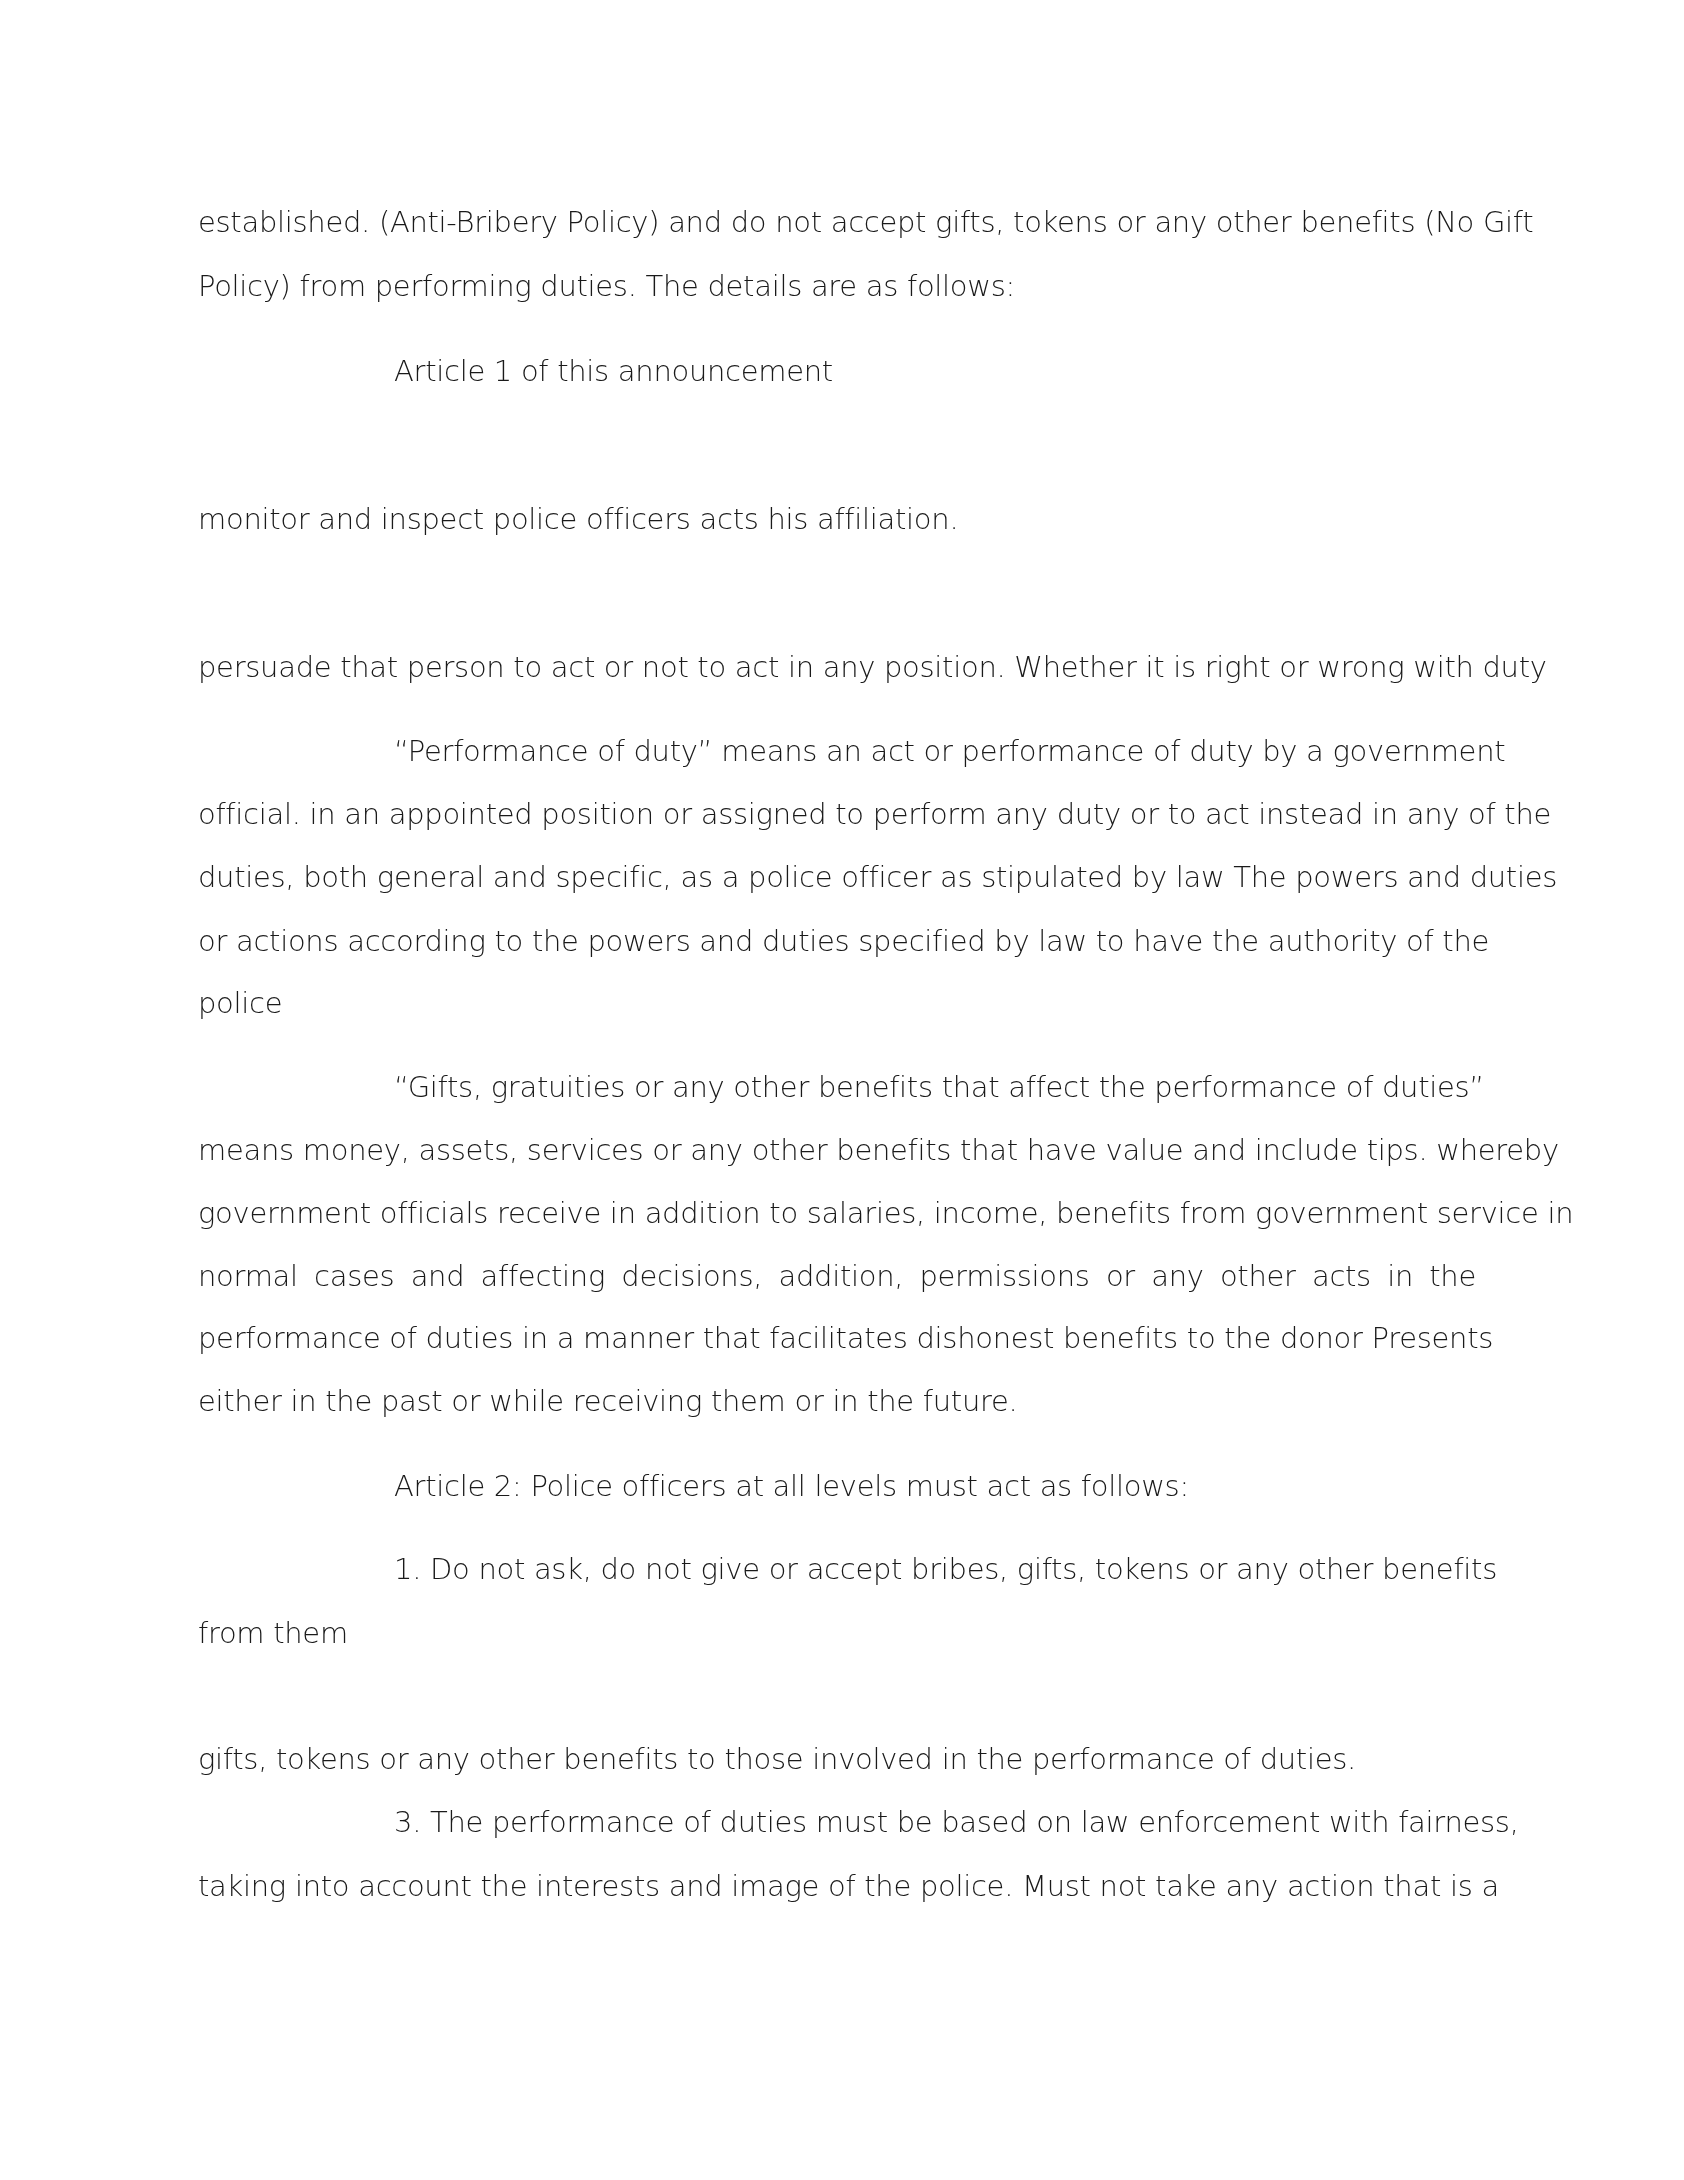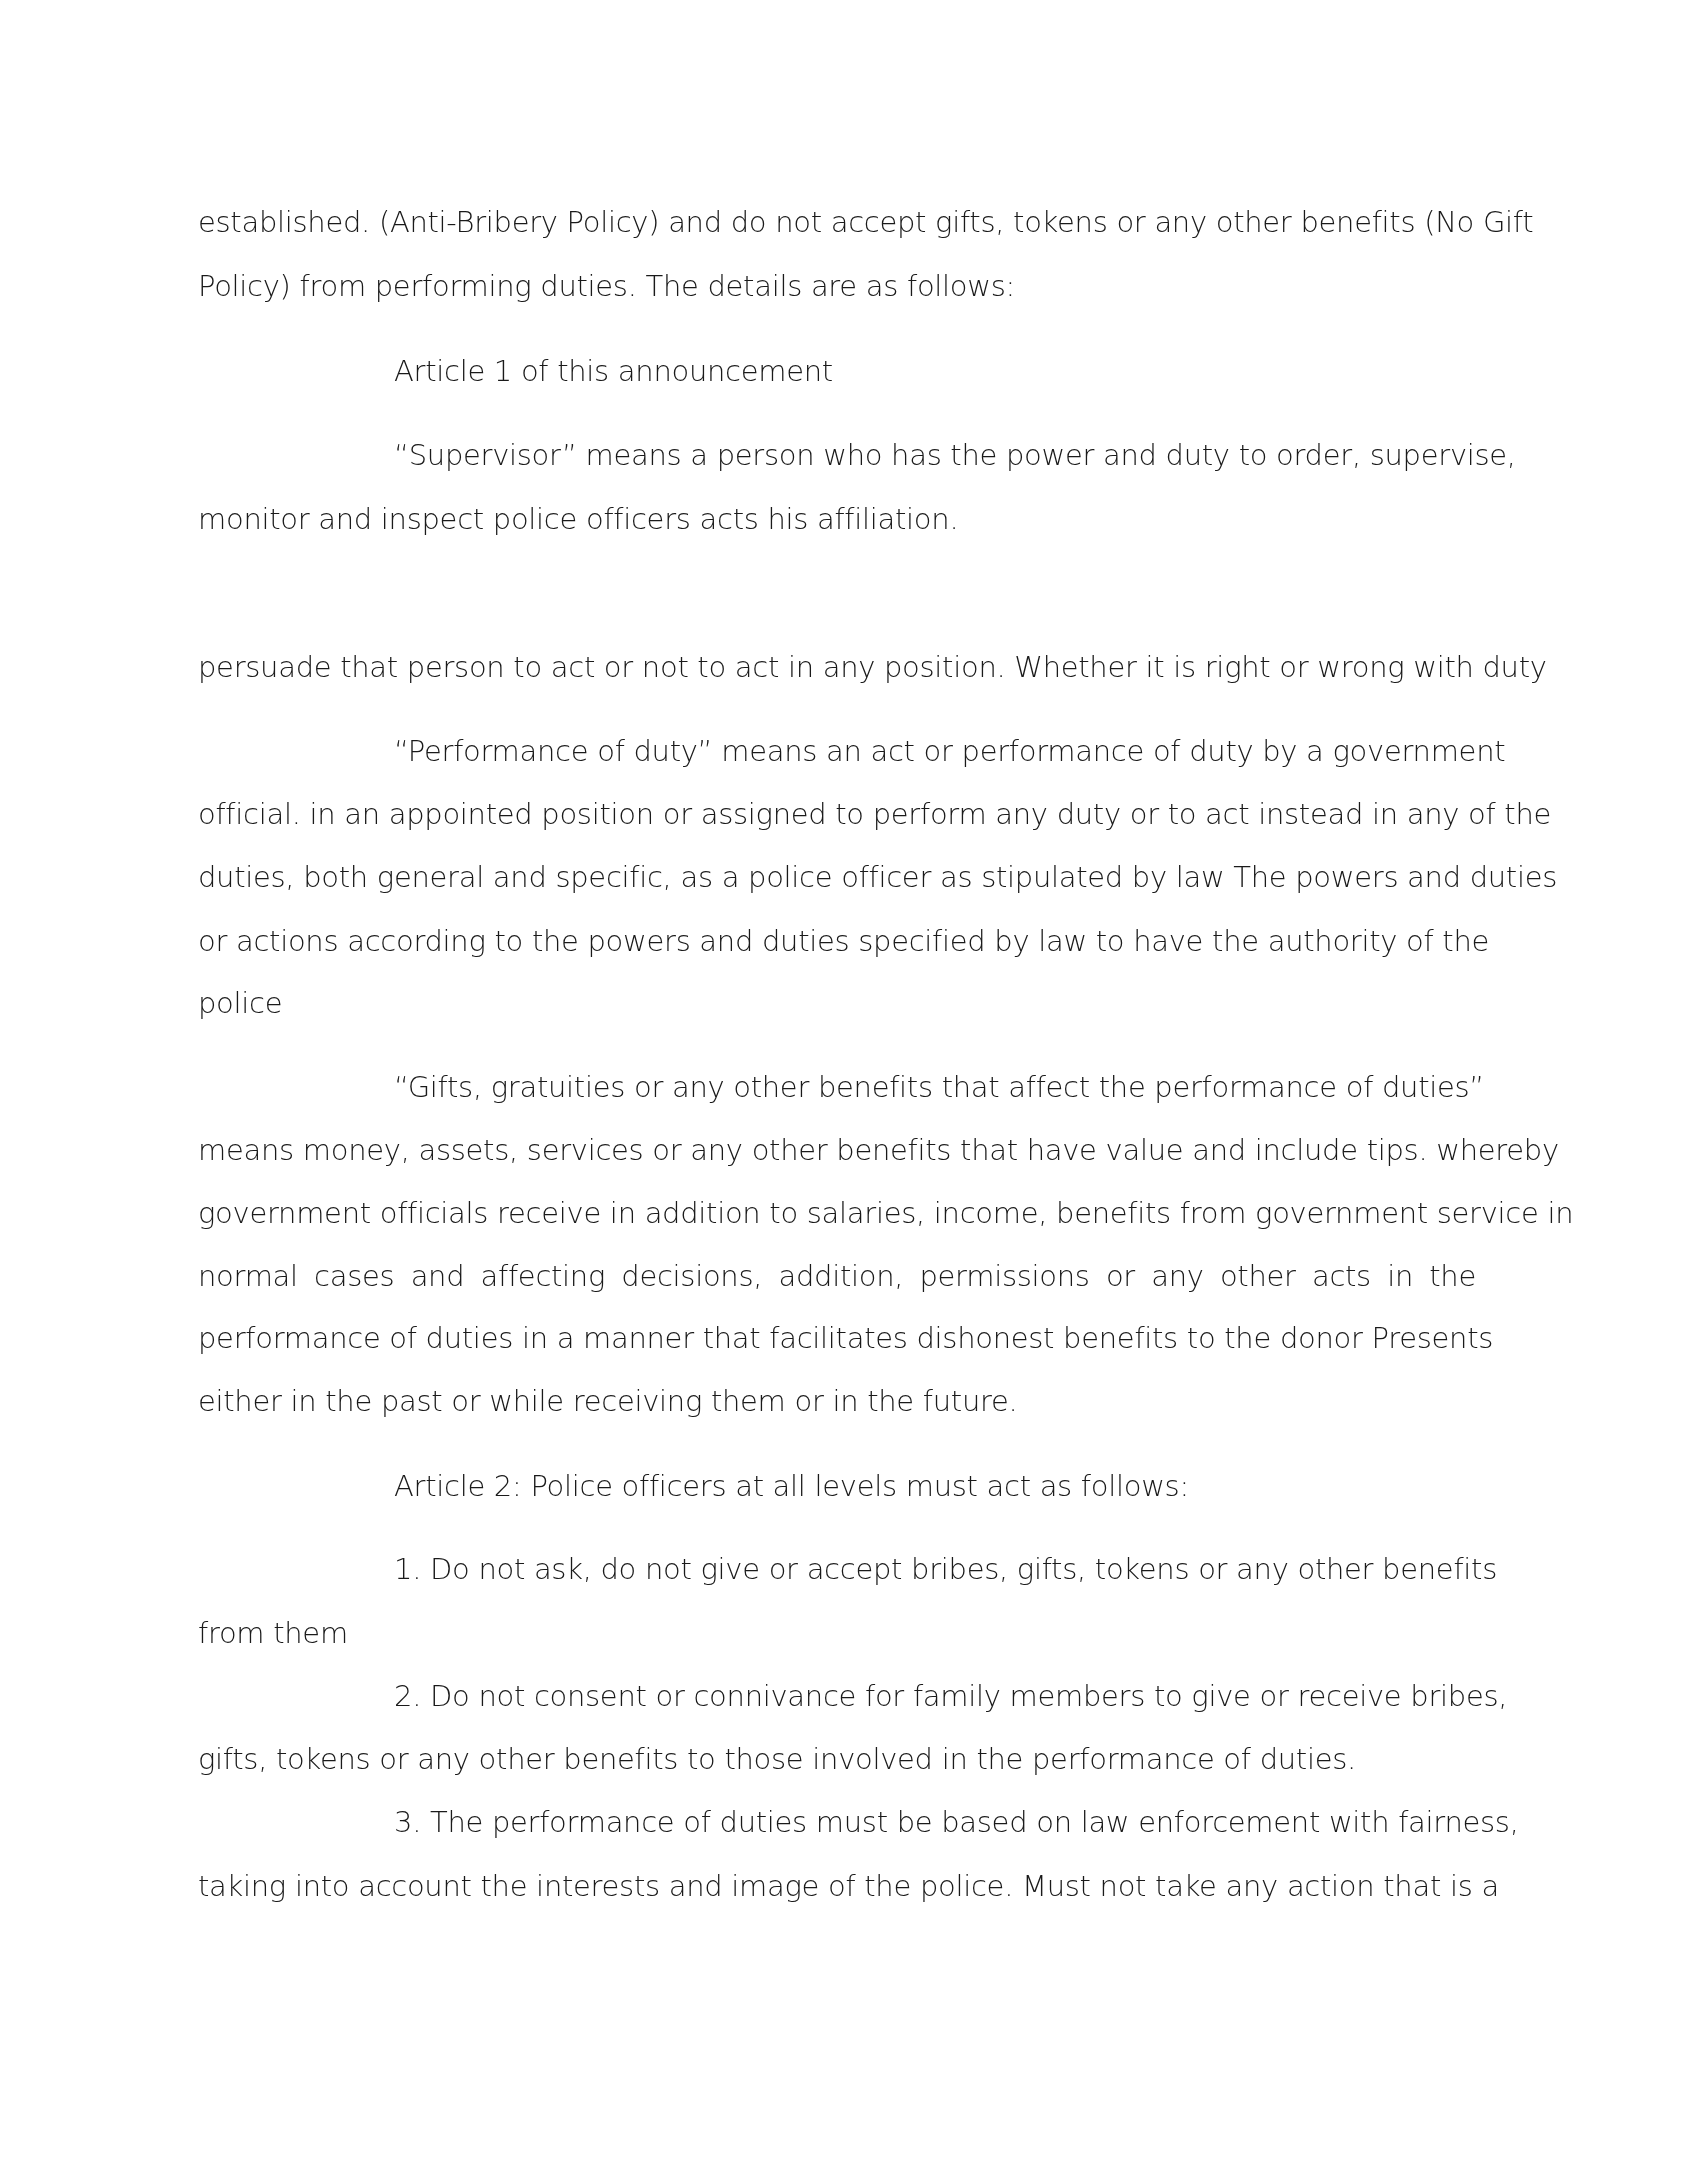--- a/index.html
+++ b/index.html
@@ -24,35 +24,33 @@
   .just { text-align: justify; text-align-last: justify; }
   .ind { left: 394px; width: 1082px; }
 </style>
 </head>
 <body>
 
 <div class="page">
   <div class="ln just" style="top:204px">established. (Anti-Bribery Policy) and do not accept gifts, tokens or any other benefits (No Gift</div>
   <div class="ln" style="top:268px">Policy) from performing duties. The details are as follows:</div>
   <div class="ln ind" style="top:353px">Article 1 of this announcement</div>
-  <div class="ln ind just" style="top:437px">“Supervisor” means a person who has the power and duty to order, supervise,</div>
   <div class="ln" style="top:501px">monitor and inspect police officers acts his affiliation.</div>
   <div class="ln ind just" style="top:733px">“Performance of duty” means an act or performance of duty by a government</div>
   <div class="ln" style="top:649px">persuade that person to act or not to act in any position. Whether it is right or wrong with duty</div>
   <div class="ln just" style="top:796px">official. in an appointed position or assigned to perform any duty or to act instead in any of the</div>
   <div class="ln just" style="top:859px">duties, both general and specific, as a police officer as stipulated by law The powers and duties</div>
   <div class="ln just" style="top:923px">or actions according to the powers and duties specified by law to have the authority of the</div>
   <div class="ln" style="top:985px">police</div>
   <div class="ln ind just" style="top:1069px">“Gifts, gratuities or any other benefits that affect the performance of duties”</div>
   <div class="ln just" style="top:1132px">means money, assets, services or any other benefits that have value and include tips. whereby</div>
   <div class="ln just" style="top:1195px">government officials receive in addition to salaries, income, benefits from government service in</div>
   <div class="ln just" style="top:1258px">normal cases and affecting decisions, addition, permissions or any other acts in the</div>
   <div class="ln just" style="top:1320px">performance of duties in a manner that facilitates dishonest benefits to the donor Presents</div>
   <div class="ln" style="top:1383px">either in the past or while receiving them or in the future.</div>
   <div class="ln ind" style="top:1468px">Article 2: Police officers at all levels must act as follows:</div>
   <div class="ln ind just" style="top:1551px">1. Do not ask, do not give or accept bribes, gifts, tokens or any other benefits</div>
   <div class="ln" style="top:1615px">from them</div>
-  <div class="ln ind just" style="top:1678px">2. Do not consent or connivance for family members to give or receive bribes,</div>
   <div class="ln" style="top:1741px">gifts, tokens or any other benefits to those involved in the performance of duties.</div>
   <div class="ln ind just" style="top:1804px">3. The performance of duties must be based on law enforcement with fairness,</div>
   <div class="ln just" style="top:1868px">taking into account the interests and image of the police. Must not take any action that is a</div>
 </div>
 
 
 </body></html>

